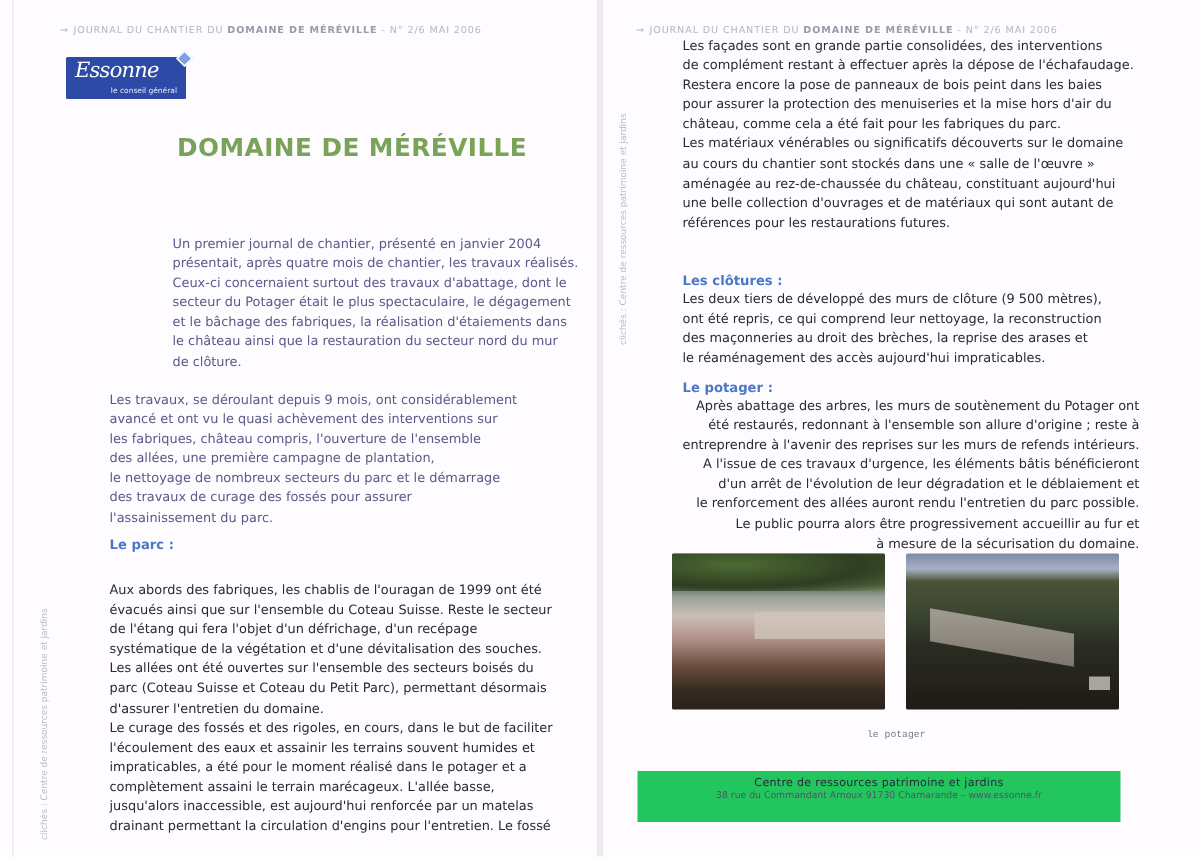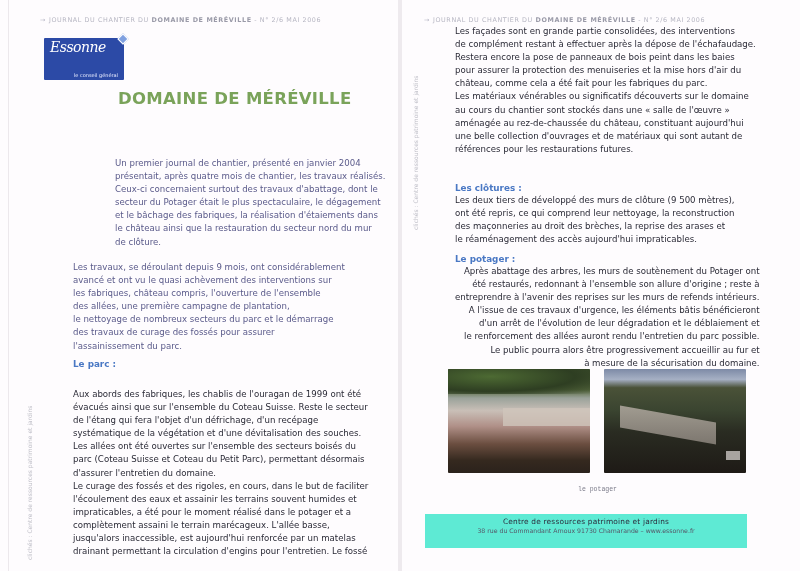--- a/index.html
+++ b/index.html
@@ -15,21 +15,21 @@
   .scan-edge { position: absolute; left: 8px; top: 0; width: 1px; height: 571px; background: #ece8ec; }
 
   .running-header {
     position: absolute; top: 16px; font-size: 6.4px; letter-spacing: 0.6px;
     color: #b6b6c2; white-space: nowrap; text-transform: uppercase;
   }
   .running-header b { color: #9a9aa8; font-weight: bold; }
   .running-header .arrow { color: #b8b8c6; margin-right: 3px; }
 
   .logo {
-    position: absolute; left: 44px; top: 38px; width: 80px; height: 42px;
+    position: absolute; left: 44px; top: 38px; width: 80px; height: 28px;
     background: #2c4aa6; border-radius: 1px;
   }
   .logo-script {
     position: absolute; left: 6px; top: 1px; color: #fff; font-family: "DejaVu Serif", serif;
     font-style: italic; font-size: 14px; letter-spacing: -0.5px;
   }
   .logo-sub { position: absolute; right: 6px; bottom: 2px; color: #e8ecff; font-size: 5px; }
   .logo-diamond {
     position: absolute; right: -3px; top: -3px; width: 6px; height: 6px;
     background: #7fa0e0; transform: rotate(45deg); border: 1px solid #fff;
@@ -81,21 +81,21 @@
     background: linear-gradient(170deg, #b3aba2, #8c857d); transform: skewY(10deg); opacity: 0.85;
   }
   .photo-2::after {
     content: ""; position: absolute; right: 6px; top: 82px; width: 14px; height: 9px; background: #a8a4a0;
   }
   .photo-caption {
     position: absolute; left: 578px; top: 486px; font-family: Liberation Mono, monospace; font-size: 6.5px; color: #7c7c8a;
   }
 
   .footer-box {
-    position: absolute; left: 425px; top: 514px; width: 322px; height: 34px; background: #5eead4;
+    position: absolute; left: 425px; top: 514px; width: 322px; height: 34px; background: #22c55e;
     text-align: center;
   }
   .footer-line1 { font-size: 7.4px; color: #2a2a3a; margin-top: 3px; letter-spacing: 0.2px; }
   .footer-line2 { font-size: 7.4px; color: #2a2a3a; letter-spacing: 0.6px; margin-top: 1px; }
   .footer-line3 { font-size: 6.2px; color: #555566; margin-top: 1px; }
 </style>
 </head>
 <body>
 
 <div class="page page-left">

